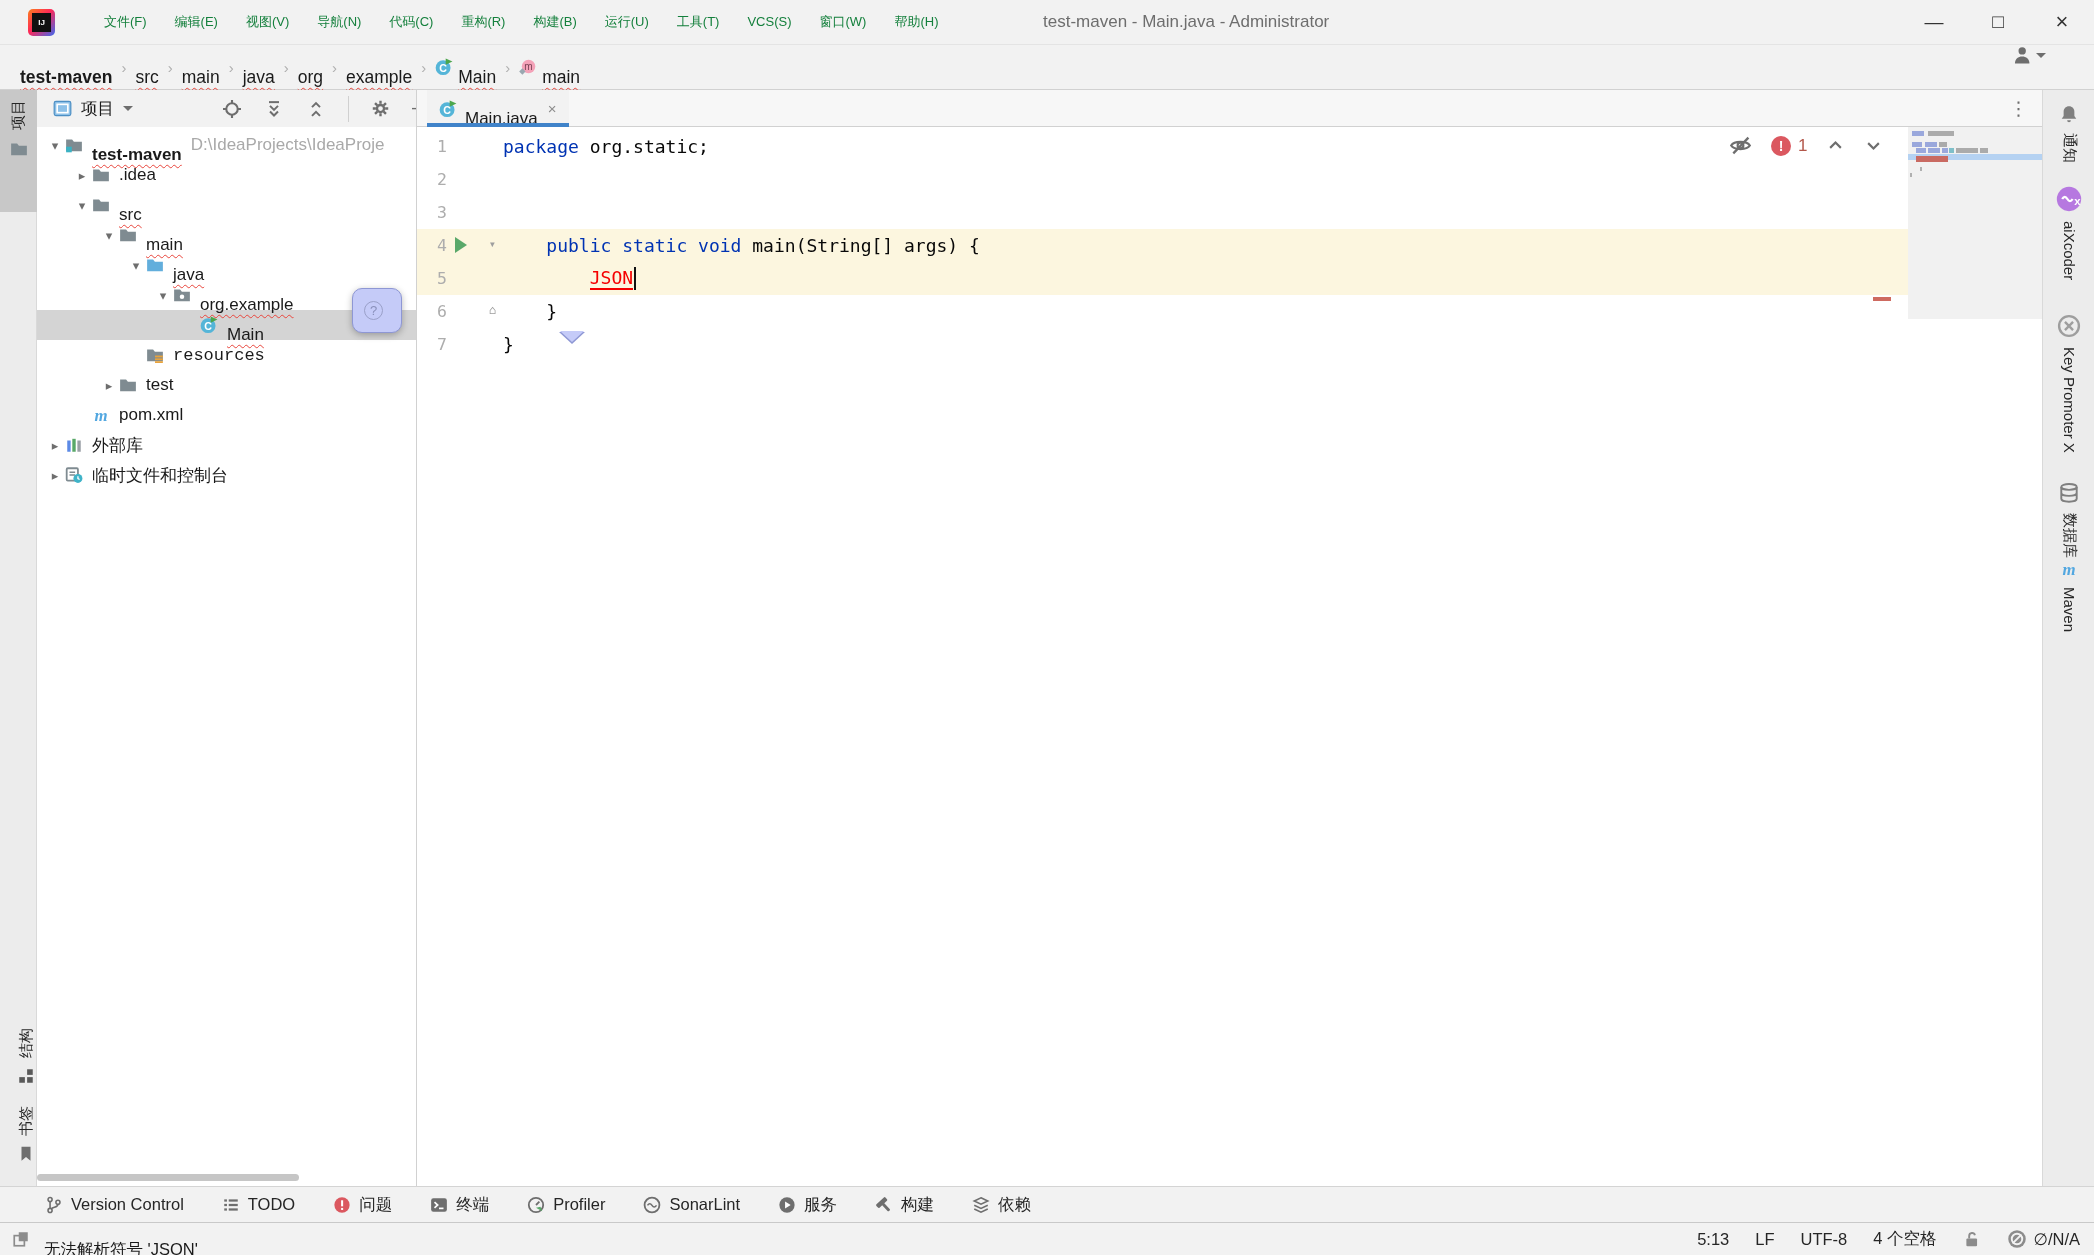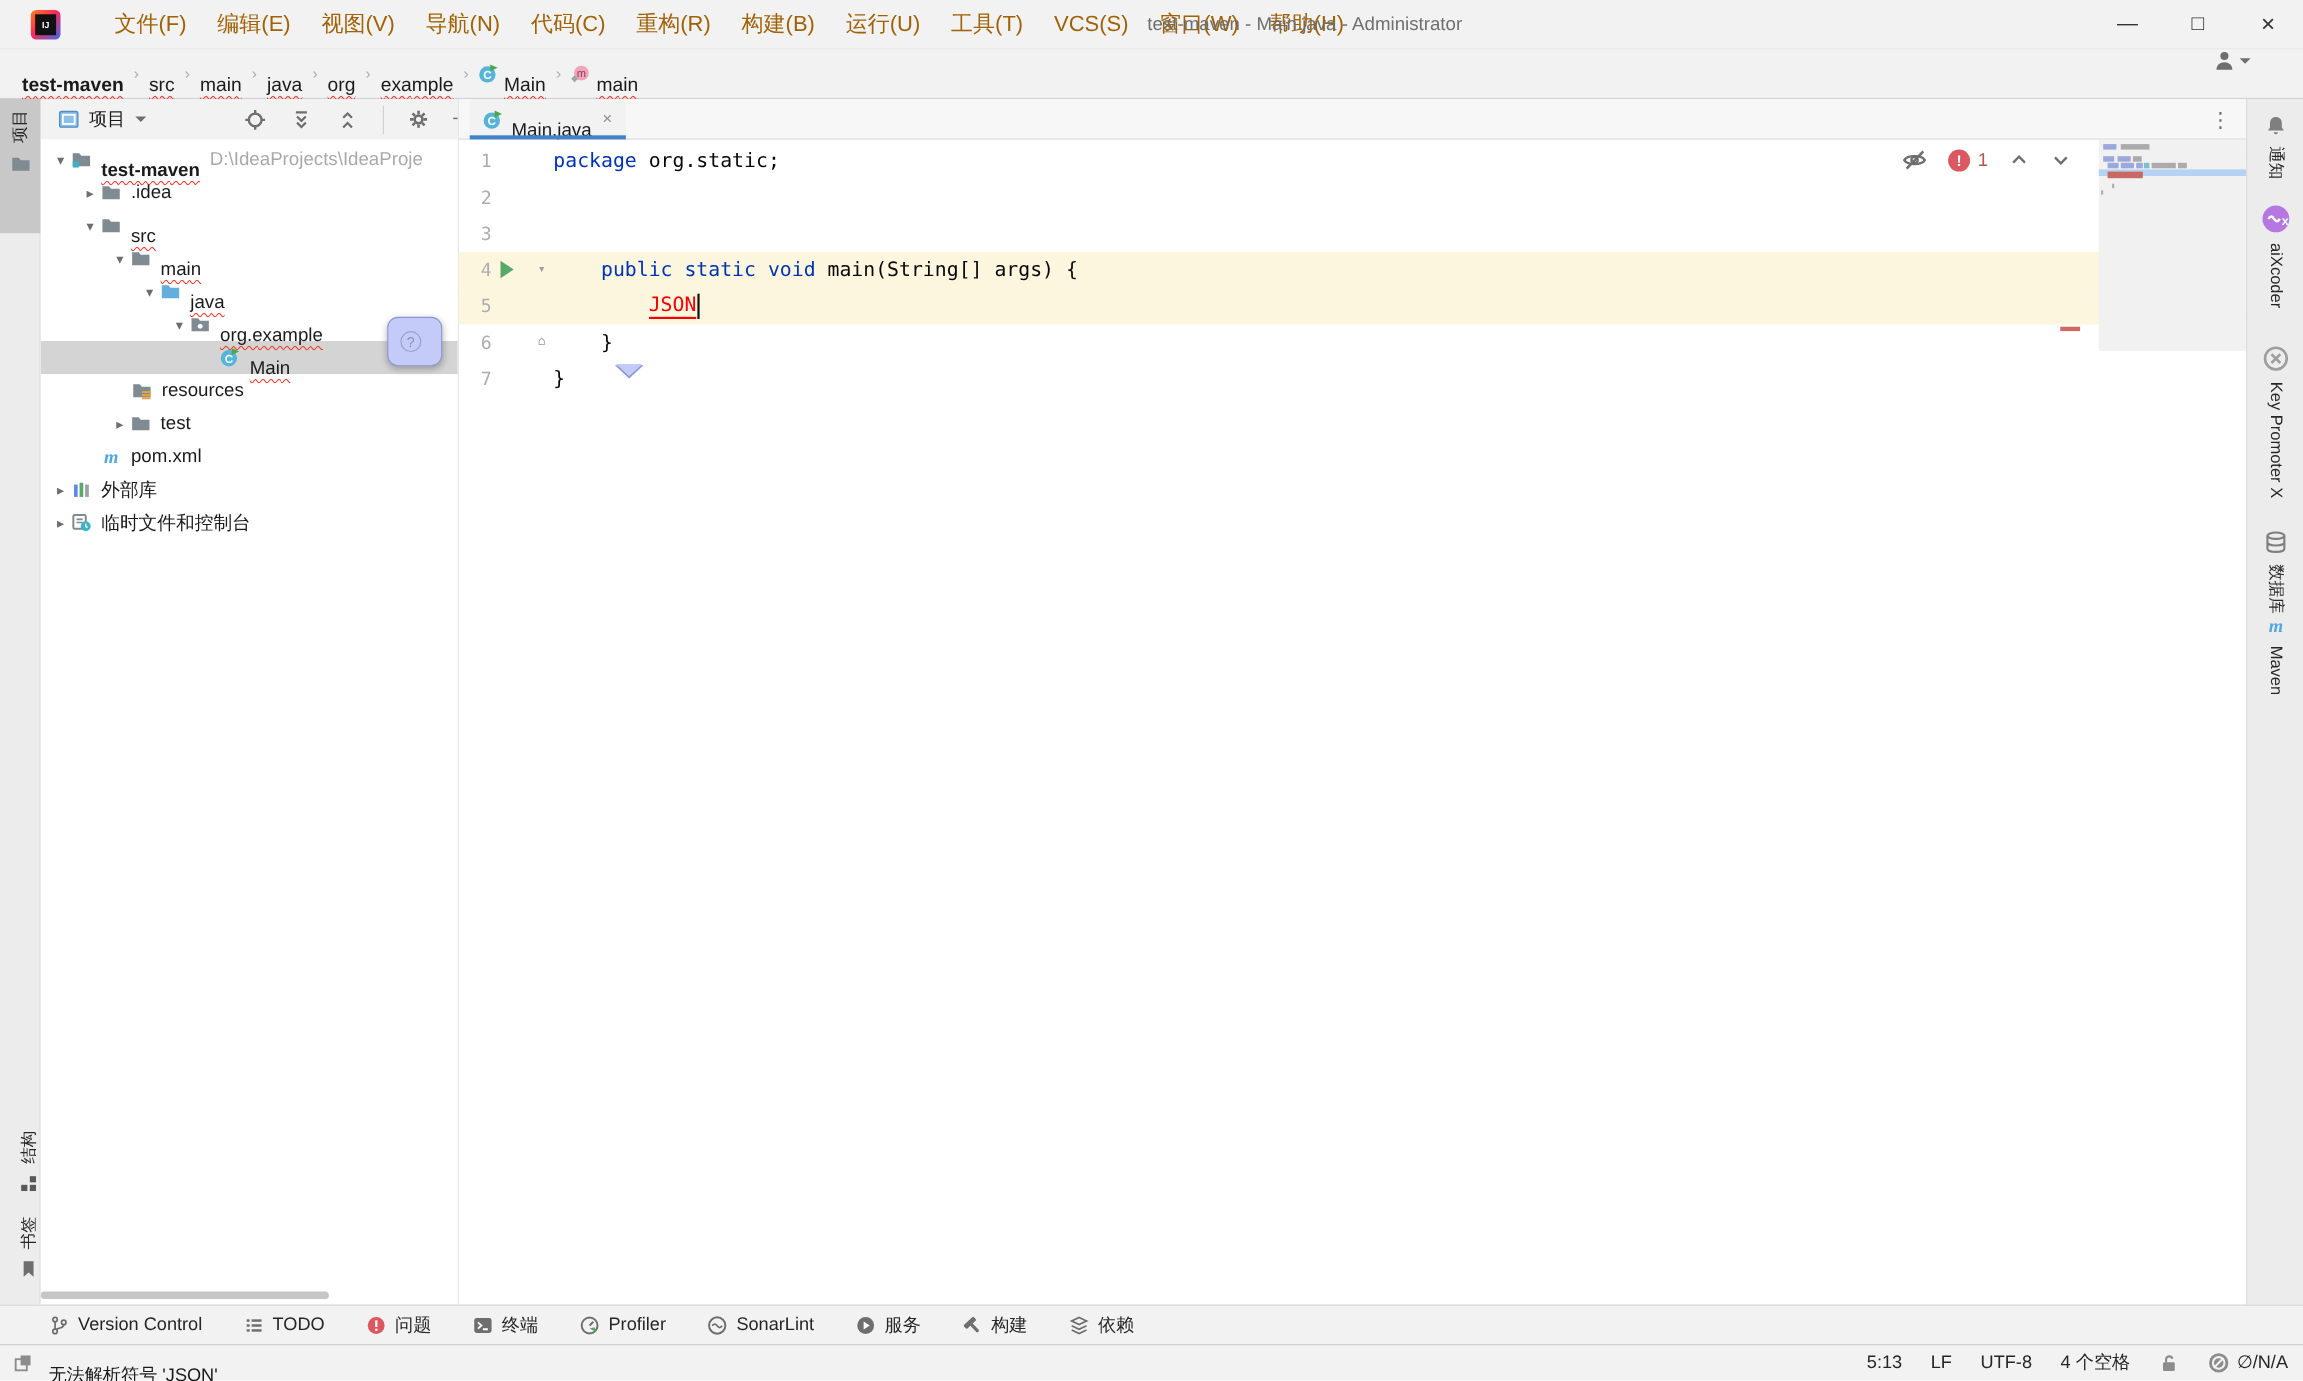--- a/index.html
+++ b/index.html
@@ -8,21 +8,21 @@
   svg { display:block; }
 
   
   #titlebar { position:absolute; left:0; top:0; width:2094px; height:45px; background:#F2F2F2;
     border-bottom:1px solid #E4E4E4; }
   #app-logo { position:absolute; left:28px; top:9px; width:27px; height:27px; border-radius:5px;
     background:linear-gradient(135deg,#FC801D 0%,#FE2857 45%,#3B6AF2 100%); }
   #app-logo .inner { position:absolute; left:4px; top:4px; right:4px; bottom:4px; background:#111;
     color:#fff; font-size:8px; font-weight:bold; line-height:19px; text-align:center; }
   #menus { position:absolute; left:90px; top:0; height:44px; display:flex; align-items:center; }
-  .menu-item { padding:0 14px; font-size:20px; color:#a16207; height:44px; line-height:44px; cursor:default; }
+  .menu-item { padding:0 14px; font-size:13px; color:#15803d; height:44px; line-height:44px; cursor:default; }
   #win-title { position:absolute; left:1043px; top:0; height:44px; line-height:44px;
     font-size:17px; color:#6E6E6E; }
   #win-controls { position:absolute; right:0; top:0; height:44px; display:flex; }
   .win-btn { width:64px; height:44px; text-align:center; line-height:44px; font-size:19px; color:#333; }
 
   
   #navbar { position:absolute; left:0; top:45px; width:2094px; height:45px; background:#F2F2F2;
     border-bottom:1px solid #D1D1D1; }
   #breadcrumbs { position:absolute; left:20px; top:0; height:44px; display:flex; align-items:center; }
   .bc-item { font-size:17.5px; display:flex; align-items:center; gap:5px; }
@@ -404,21 +404,21 @@
           <span class="tr-arrow"></span>
           <span class="tr-icon">
             <svg width="18" height="18" viewBox="0 0 16 16">
               <circle cx="7.2" cy="8.6" r="6.6" fill="#55B5D8"></circle>
               <text x="7.2" y="12.2" font-size="9.5" fill="#fff" text-anchor="middle" font-family="sans-serif" font-weight="bold">C</text>
               <path d="M9.5 0.5l6 2.7-6 2.8z" fill="#4CA64C"></path>
             </svg>
           </span>
           <span class="sq">Main</span>
         </div>
-        <div class="tree-row" style="padding-left: 63px;">
+        <div class="tree-row" style="padding-left: 89px; font-family: Liberation Mono, monospace;">
           <span class="tr-arrow"></span>
           <span class="tr-icon">
             <svg width="18" height="18" viewBox="0 0 16 16">
               <path d="M1 3h5.3l1.6 2H15v8.5H1z" fill="#7F8B91"></path>
               <g fill="#E8A33D">
                 <rect x="8" y="8.5" width="7" height="1.6"></rect>
                 <rect x="8" y="11" width="7" height="1.6"></rect>
                 <rect x="8" y="13.5" width="7" height="1.6"></rect>
               </g>
             </svg>

